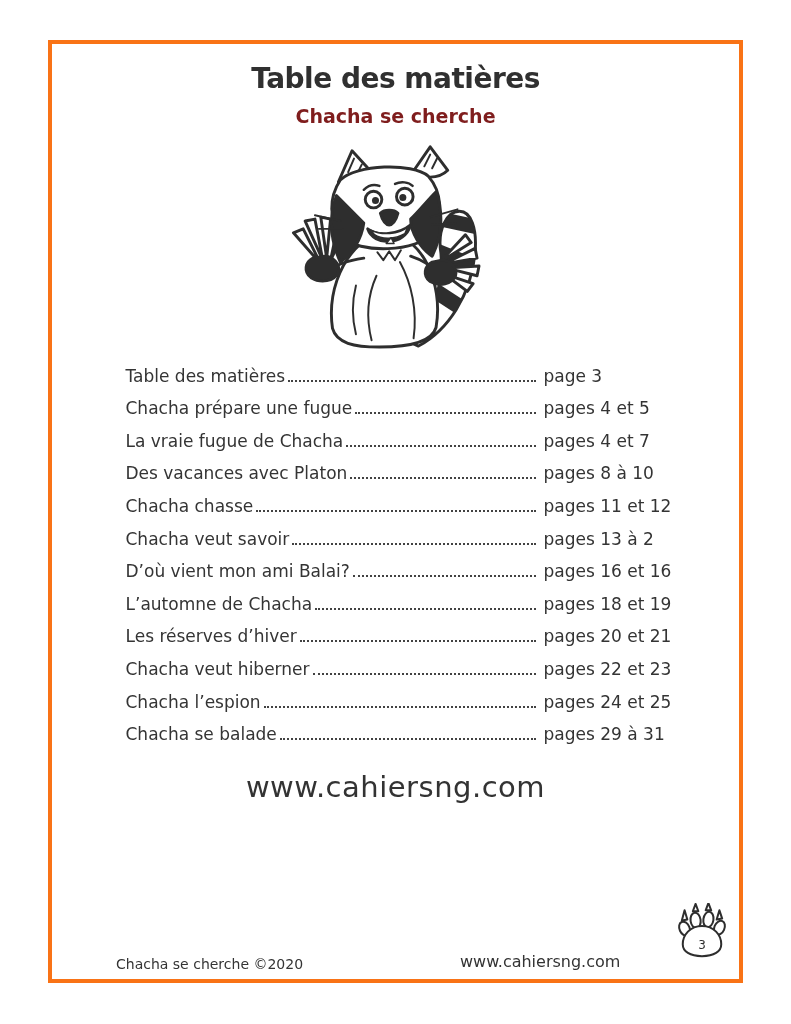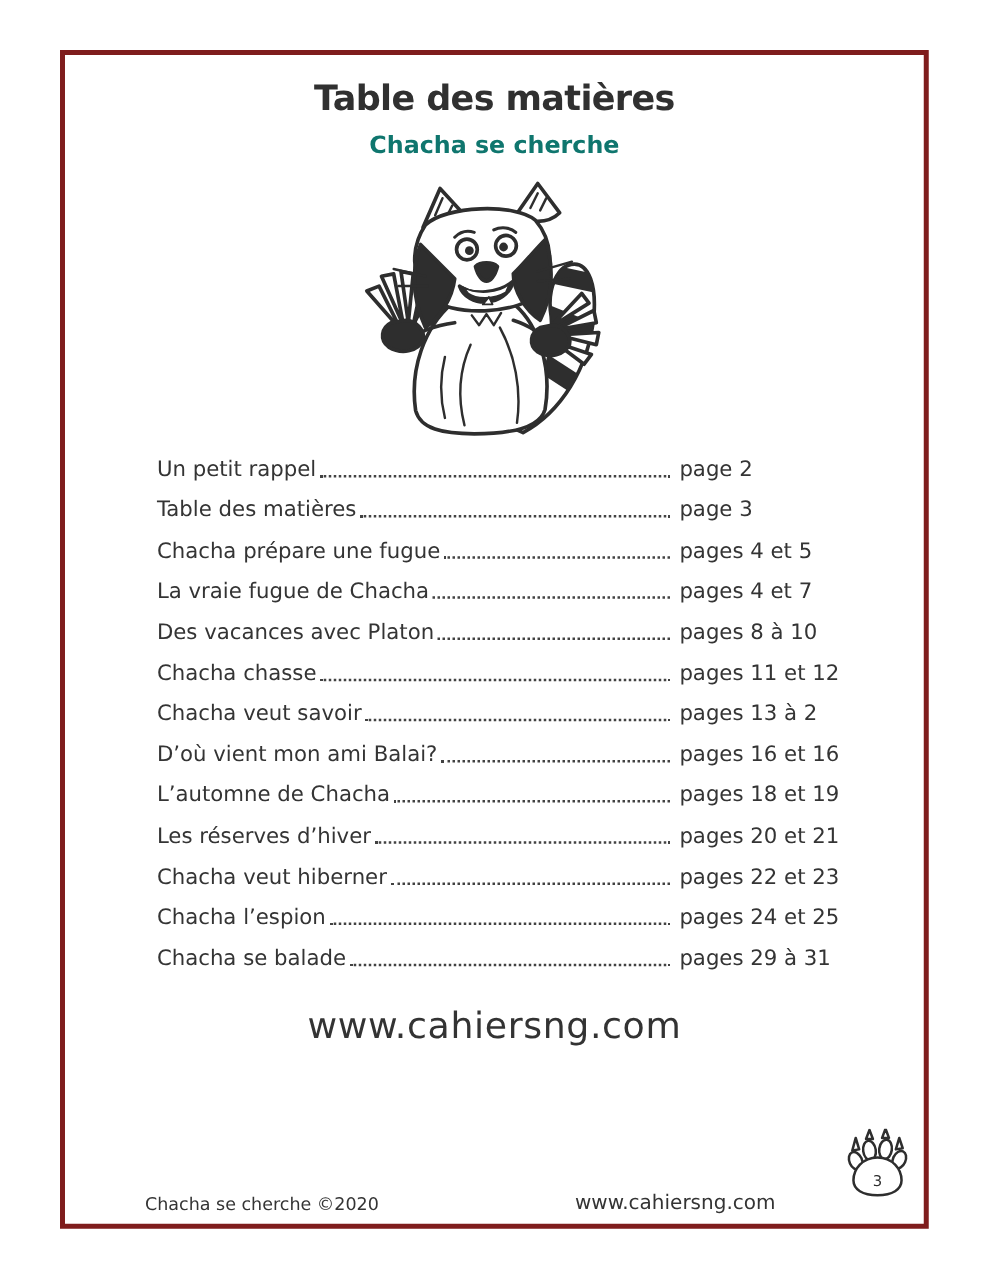--- a/index.html
+++ b/index.html
@@ -15,38 +15,38 @@
     font-family: "DejaVu Sans", sans-serif;
     color: #333333;
     overflow: hidden;
   }
   .frame {
     position: absolute;
     left: 48px;
     top: 40px;
     width: 695px;
     height: 943px;
-    border: 4px solid #7f1d1d;
+    border: 4px solid #f97316;
     box-sizing: border-box;
     background: #ffffff;
   }
   .title {
     text-align: center;
     font-size: 28px;
     font-weight: bold;
     letter-spacing: -0.5px;
     margin-top: 18px;
     color: #303030;
   }
   .subtitle {
     text-align: center;
     font-size: 19px;
     font-weight: bold;
     margin-top: 10px;
-    color: #0f766e;
+    color: #7f1d1d;
   }
   .illo {
     display: block;
     margin: 12px auto 0;
     width: 228px;
     height: 210px;
   }
   .toc {
     width: 540px;
     margin: 6px auto 0;
@@ -175,25 +175,20 @@
         <path d="M89,93 C100,99 118,98 127,90 L124,97 C114,103 100,103 93,98 Z" fill="#ffffff" stroke-width="1.5"></path>
         <path d="M105,107 L110,101 L113,107 Z" fill="#ffffff" stroke-width="1.5"></path>
 
         <path d="M96,116 L102,124 L108,115 L114,124 L120,114" fill="none" stroke-width="2"></path>
 
         <path d="M58,84 L32,78 M60,92 L36,92 M150,80 L178,72 M150,88 L176,86" fill="none" stroke-width="2"></path>
       </g>
     </svg>
 
     <div class="toc">
-        <div class="toc-row">
-          <span class="toc-title">Un petit rappel</span>
-          <span class="toc-dots"></span>
-          <span class="toc-pages">page 2</span>
-        </div>
         <div class="toc-row">
           <span class="toc-title">Table des matières</span>
           <span class="toc-dots"></span>
           <span class="toc-pages">page 3</span>
         </div>
         <div class="toc-row">
           <span class="toc-title">Chacha prépare une fugue</span>
           <span class="toc-dots"></span>
           <span class="toc-pages">pages 4 et 5</span>
         </div>

